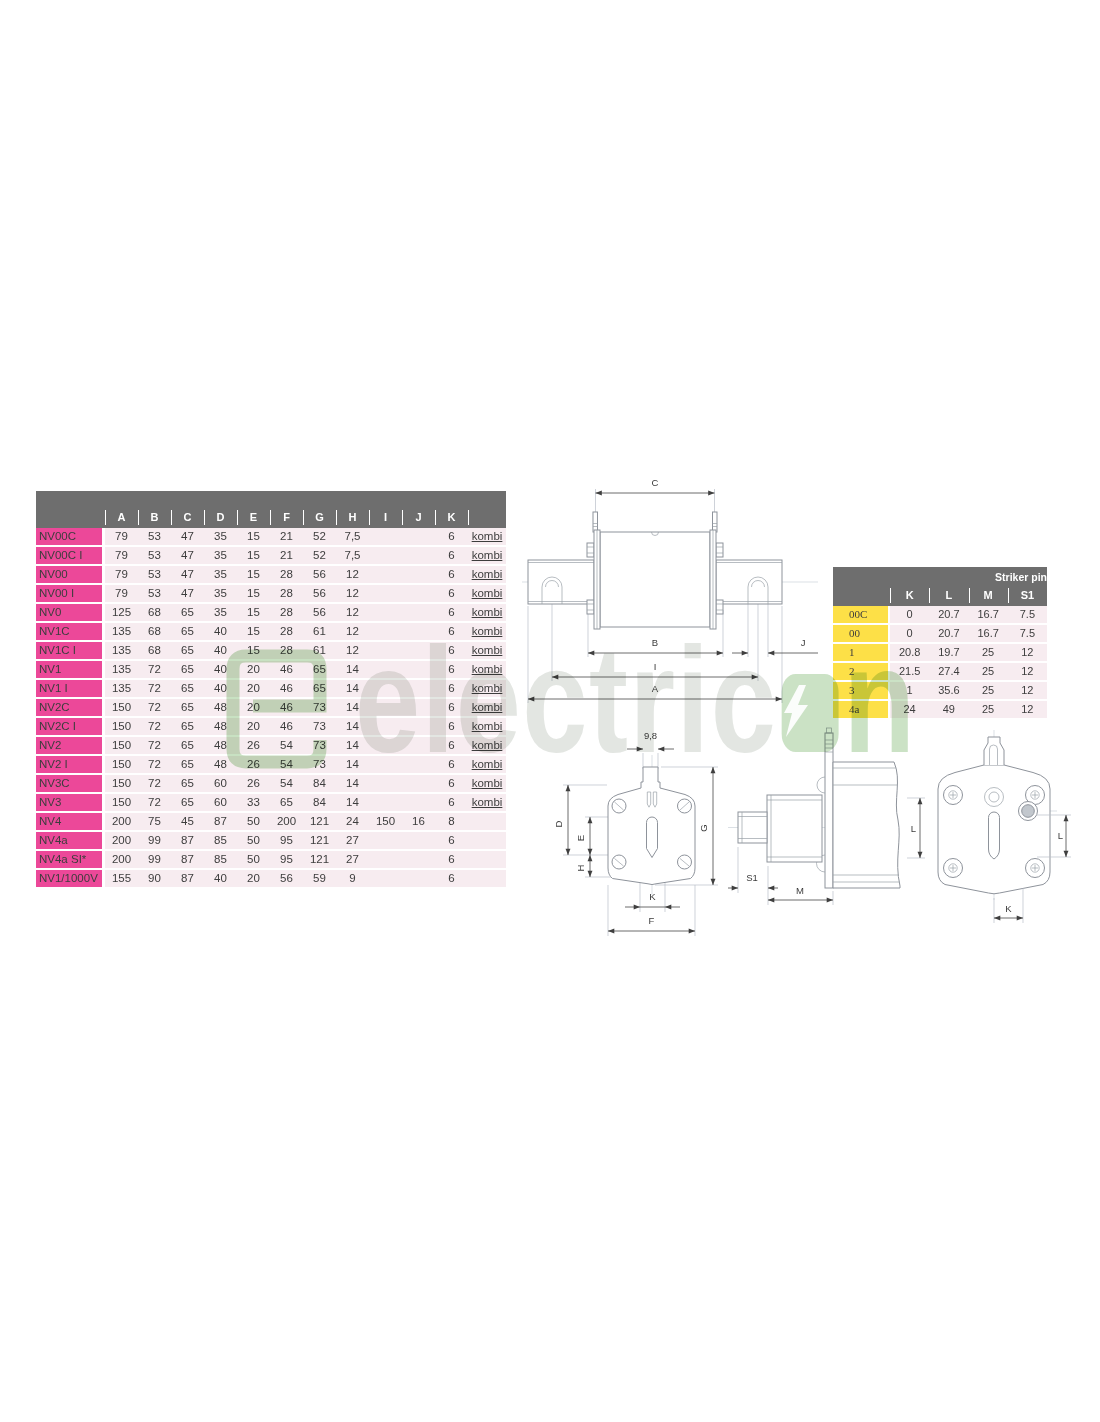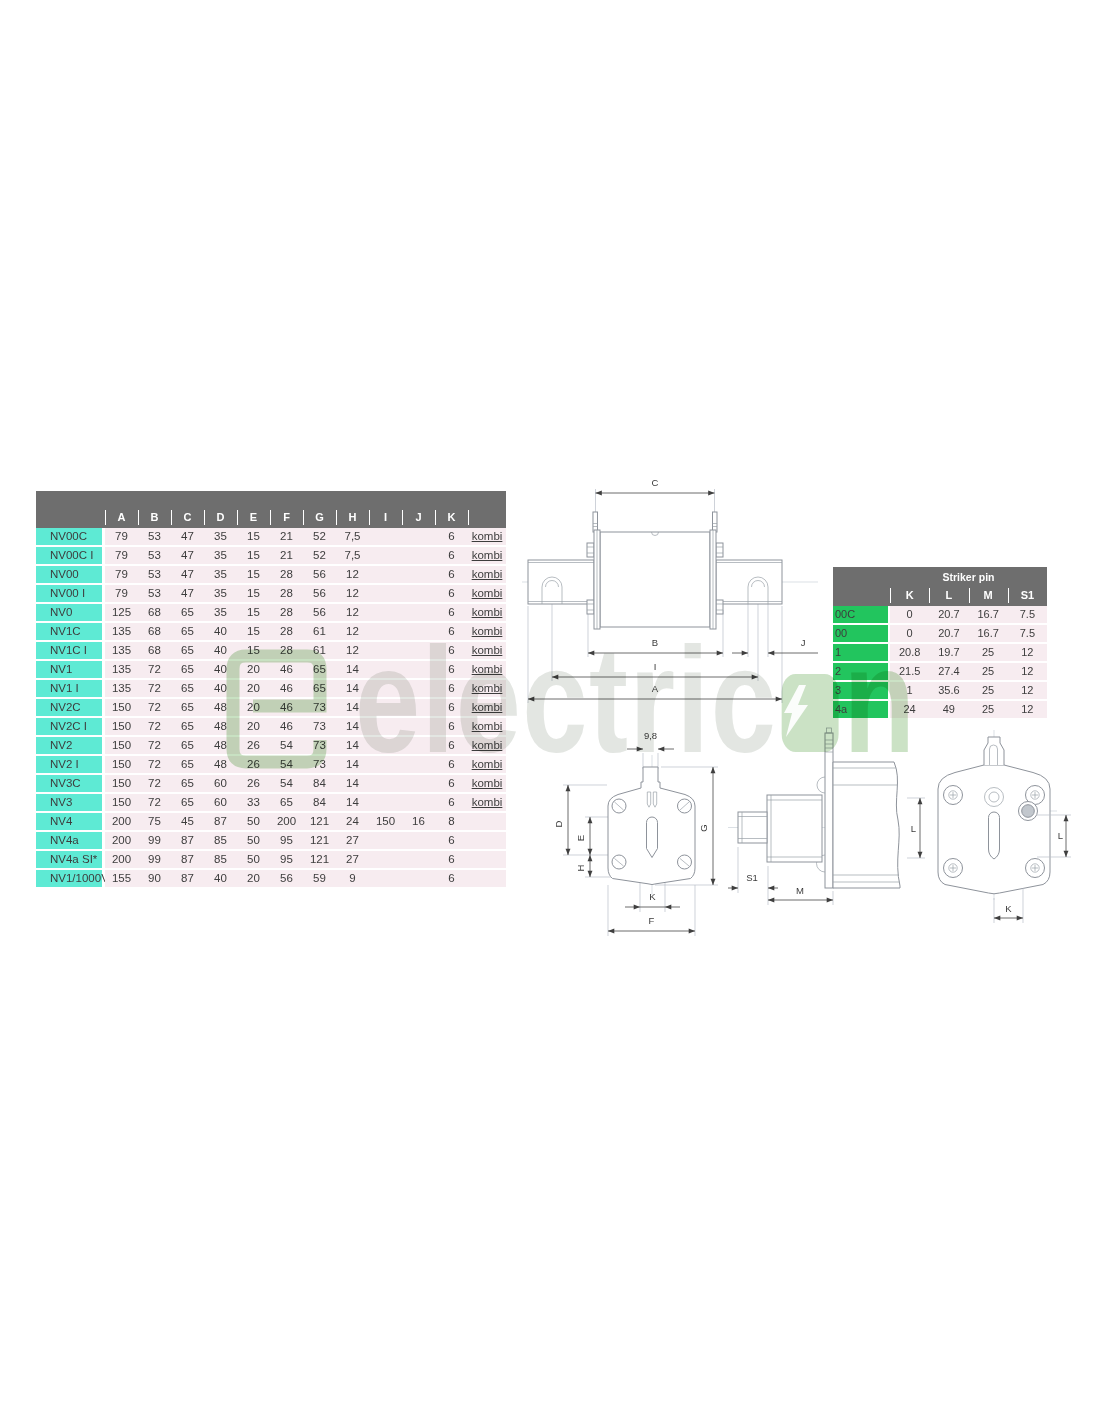--- a/index.html
+++ b/index.html
@@ -10,37 +10,37 @@
   .main-table{position:absolute;left:36px;top:491px;width:470px;}
   .mt-head{display:flex;align-items:flex-end;height:37px;background:#6e6e6e;
            box-sizing:border-box;padding-bottom:3px;}
   .hc{height:15px;line-height:15px;text-align:center;color:#fff;font-weight:bold;
       font-size:11px;position:relative;box-sizing:border-box;}
   .letter::before{content:"";position:absolute;left:0;top:0;width:1px;height:15px;background:#fff;}
   .w-label{width:69px;}
   .w-col{width:33px;}
   .w-last{width:38px;text-decoration:underline;}
   .mt-row{display:flex;height:19px;border-bottom:2px solid #fff;box-sizing:border-box;}
-  .mt-label{background:#5eead4;font-size:11.5px;line-height:17px;padding-left:14px;
+  .mt-label{background:#ec4899;font-size:11.5px;line-height:17px;padding-left:3px;
             box-sizing:border-box;border-right:3px solid #fff;color:#3d3d3d;}
   .mt-cell{background:#f7ecf0;font-size:11.5px;line-height:17px;text-align:center;
            color:#3d3d3d;box-sizing:border-box;}
 
   
   .striker-table{position:absolute;left:833px;top:567px;width:214px;}
   .st-h1{display:flex;height:18px;background:#6e6e6e;box-sizing:border-box;}
-  .st-title{width:157px;margin-left:57px;text-align:center;color:#fff;font-weight:bold;
+  .st-title{width:157px;margin-left:57px;text-align:right;color:#fff;font-weight:bold;
             font-size:10.5px;line-height:21px;}
   .st-h2{display:flex;align-items:flex-end;height:21px;background:#6e6e6e;
          box-sizing:border-box;padding-bottom:3px;}
   .s-label{width:57px;}
   .s-col{width:39.25px;}
   .st-row{display:flex;height:19px;border-bottom:2px solid #fff;box-sizing:border-box;}
-  .st-rl{background:#22c55e;font-size:11px;line-height:17px;padding-left:2px;
-         box-sizing:border-box;border-right:2px solid #fff;color:#3d3d3d;}
+  .st-rl{background:#fde047;font-size:11px;line-height:17px;padding-left:16px;
+         box-sizing:border-box;border-right:2px solid #fff;color:#3d3d3d;font-family:Liberation Serif, serif;}
   .st-cell{background:#f7ecf0;font-size:11px;line-height:17px;text-align:center;
            color:#3d3d3d;box-sizing:border-box;}
 
   
   .drw{position:absolute;}
   .ol{fill:none;stroke:#8e939b;stroke-width:1;}
   .olf{fill:#fff;stroke:#8e939b;stroke-width:1;}
   .ol2{fill:none;stroke:#9aa0a8;stroke-width:0.7;}
   .cl{stroke:#ccd2da;stroke-width:0.7;fill:none;}
   .ext{stroke:#b9bfc8;stroke-width:0.7;fill:none;}

